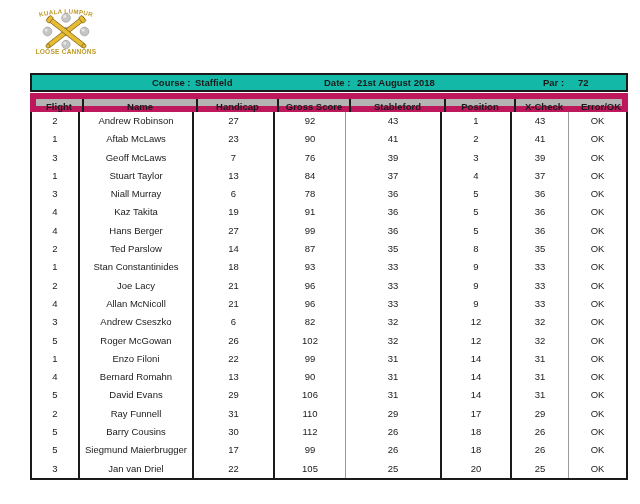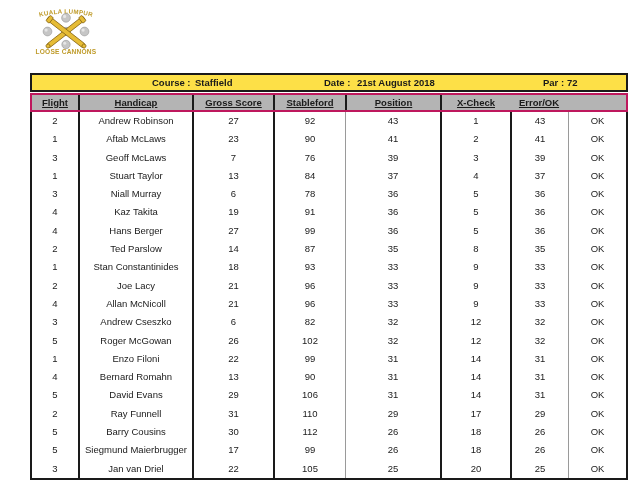--- a/index.html
+++ b/index.html
@@ -37,36 +37,35 @@
   .info-bar span {
     position: absolute;
     top: 0; height: 15px; line-height: 15px;
     font-size: 9.5px; font-weight: bold; white-space: nowrap;
   }
   .lbl-course { left: 120px; }
   .val-course { left: 163px; }
   .lbl-date   { left: 286px; margin-left: 6px; }
   .val-date   { left: 325px; }
   .lbl-par    { left: 479px; margin-left: 32px; }
-  .val-par    { left: 535px; }
+  .val-par    { left: 546px; }
 
   
   .grid-cols {
     display: grid;
     grid-template-columns: 46px 114px 81px 72px 95px 70px 58px 58px;
   }
 
   
   .thead {
     position: absolute;
     left: 30px; top: 93px; width: 598px; height: 19px;
     box-sizing: border-box;
-    border: 2px solid #be185d;
+    border: 6px solid #be185d;
     background: #b4b4b4;
-    text-decoration: underline;
   }
   .th {
     box-sizing: border-box;
     height: 15px; line-height: 15px;
     font-size: 9.5px; font-weight: bold;
     text-align: center;
     overflow: hidden; white-space: nowrap;
   }
   .thead .c1, .thead .c2, .thead .c3, .thead .c4, .thead .c5, .thead .c6 {
     border-left: 2px solid #1a1a1a;
@@ -134,31 +133,32 @@
 
     <g>
       <circle cx="35" cy="41.5" r="4.2" fill="#c6c6c6" stroke="#8a8a8a" stroke-width="0.5"></circle>
       <circle cx="33.7" cy="40.2" r="1.5" fill="#e6e6e6"></circle>
     </g>
 
     <text x="35" y="50.5" text-anchor="middle" font-size="6.6" font-weight="bold" fill="#bf9b2a" font-family="Liberation Sans, sans-serif" letter-spacing="0.2">LOOSE CANNONS</text>
   </svg>
 
 
-  <div class="info-bar" style="background: #fde047; text-decoration: underline;">
+  <div class="info-bar" style="background: #14b8a6; text-decoration: underline;">
     <span class="lbl-course">Course :</span>
     <span class="val-course">Staffield</span>
     <span class="lbl-date">Date :</span>
     <span class="val-date">21st August 2018</span>
     <span class="lbl-par">Par :</span>
     <span class="val-par">72</span>
   </div>
 
   <div class="thead grid-cols" style="background: rgb(180, 180, 180);">
     <div class="th c0">Flight</div>
+    <div class="th c1">Name</div>
     <div class="th c2">Handicap</div>
     <div class="th c3">Gross Score</div>
     <div class="th c4">Stableford</div>
     <div class="th c5">Position</div>
     <div class="th c6">X-Check</div>
     <div class="th c7">Error/OK</div>
   </div>
 
   <div class="tbody grid-cols">
       <div class="td c0">2</div>

